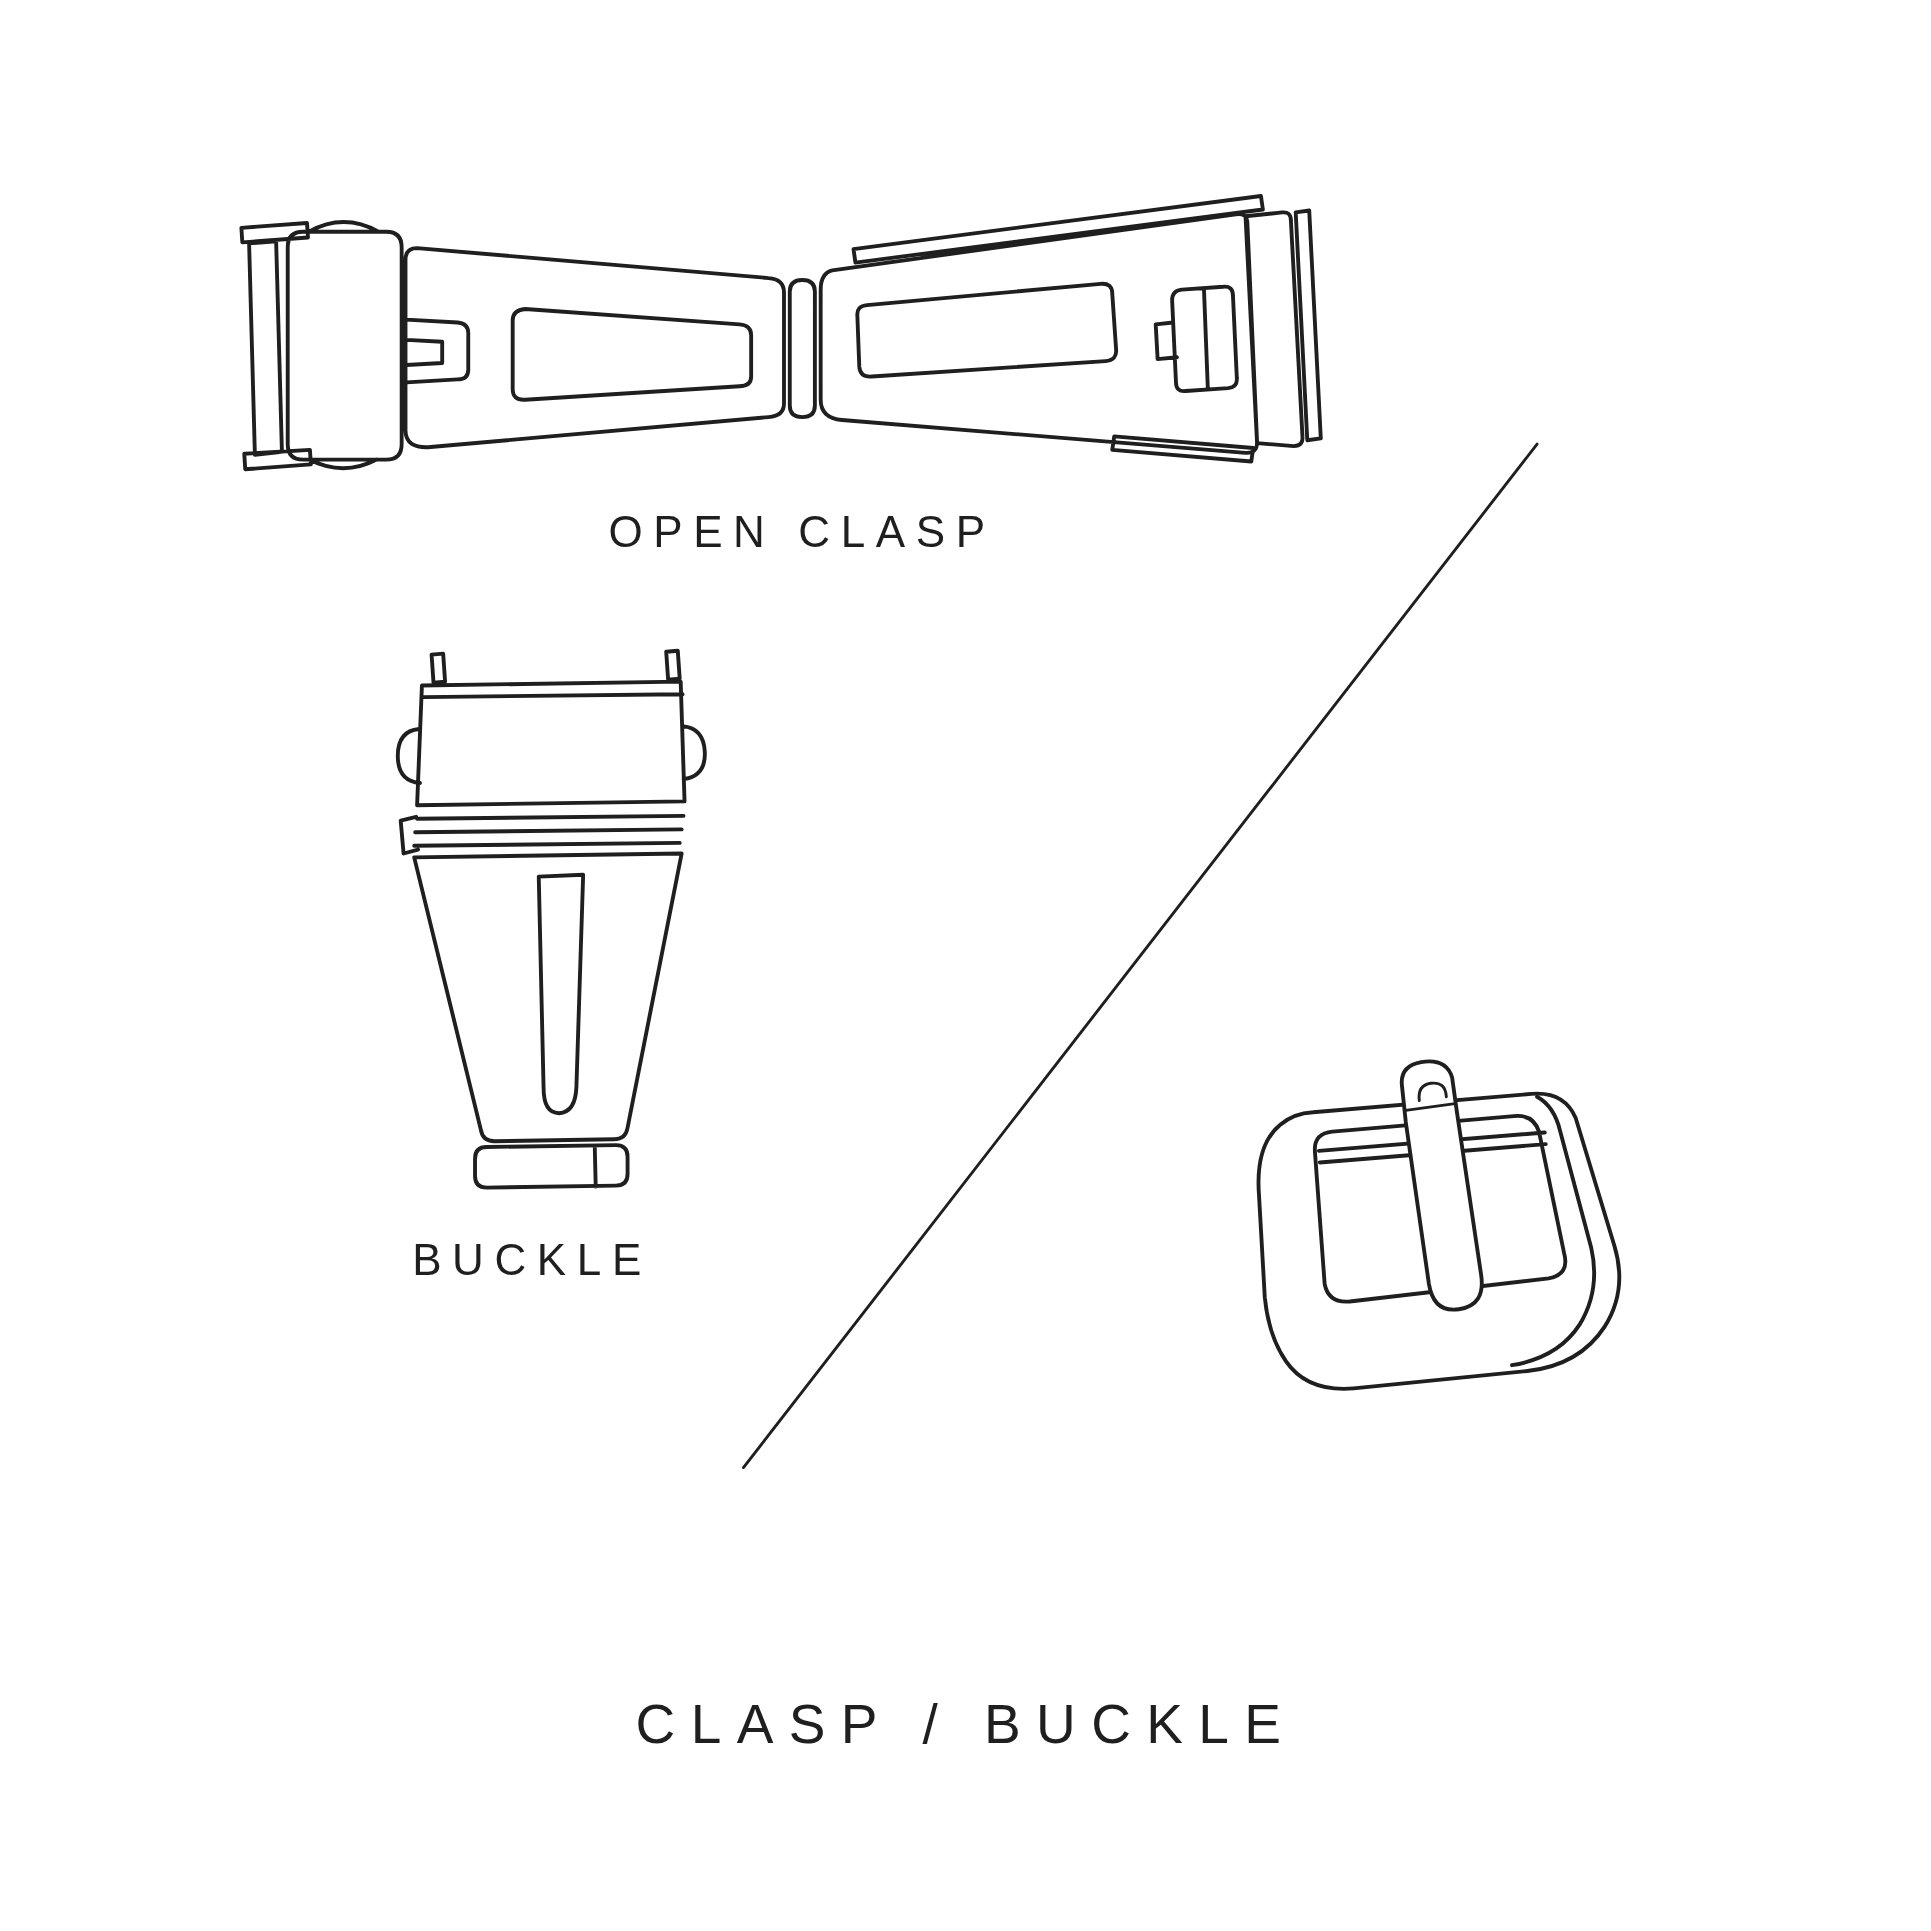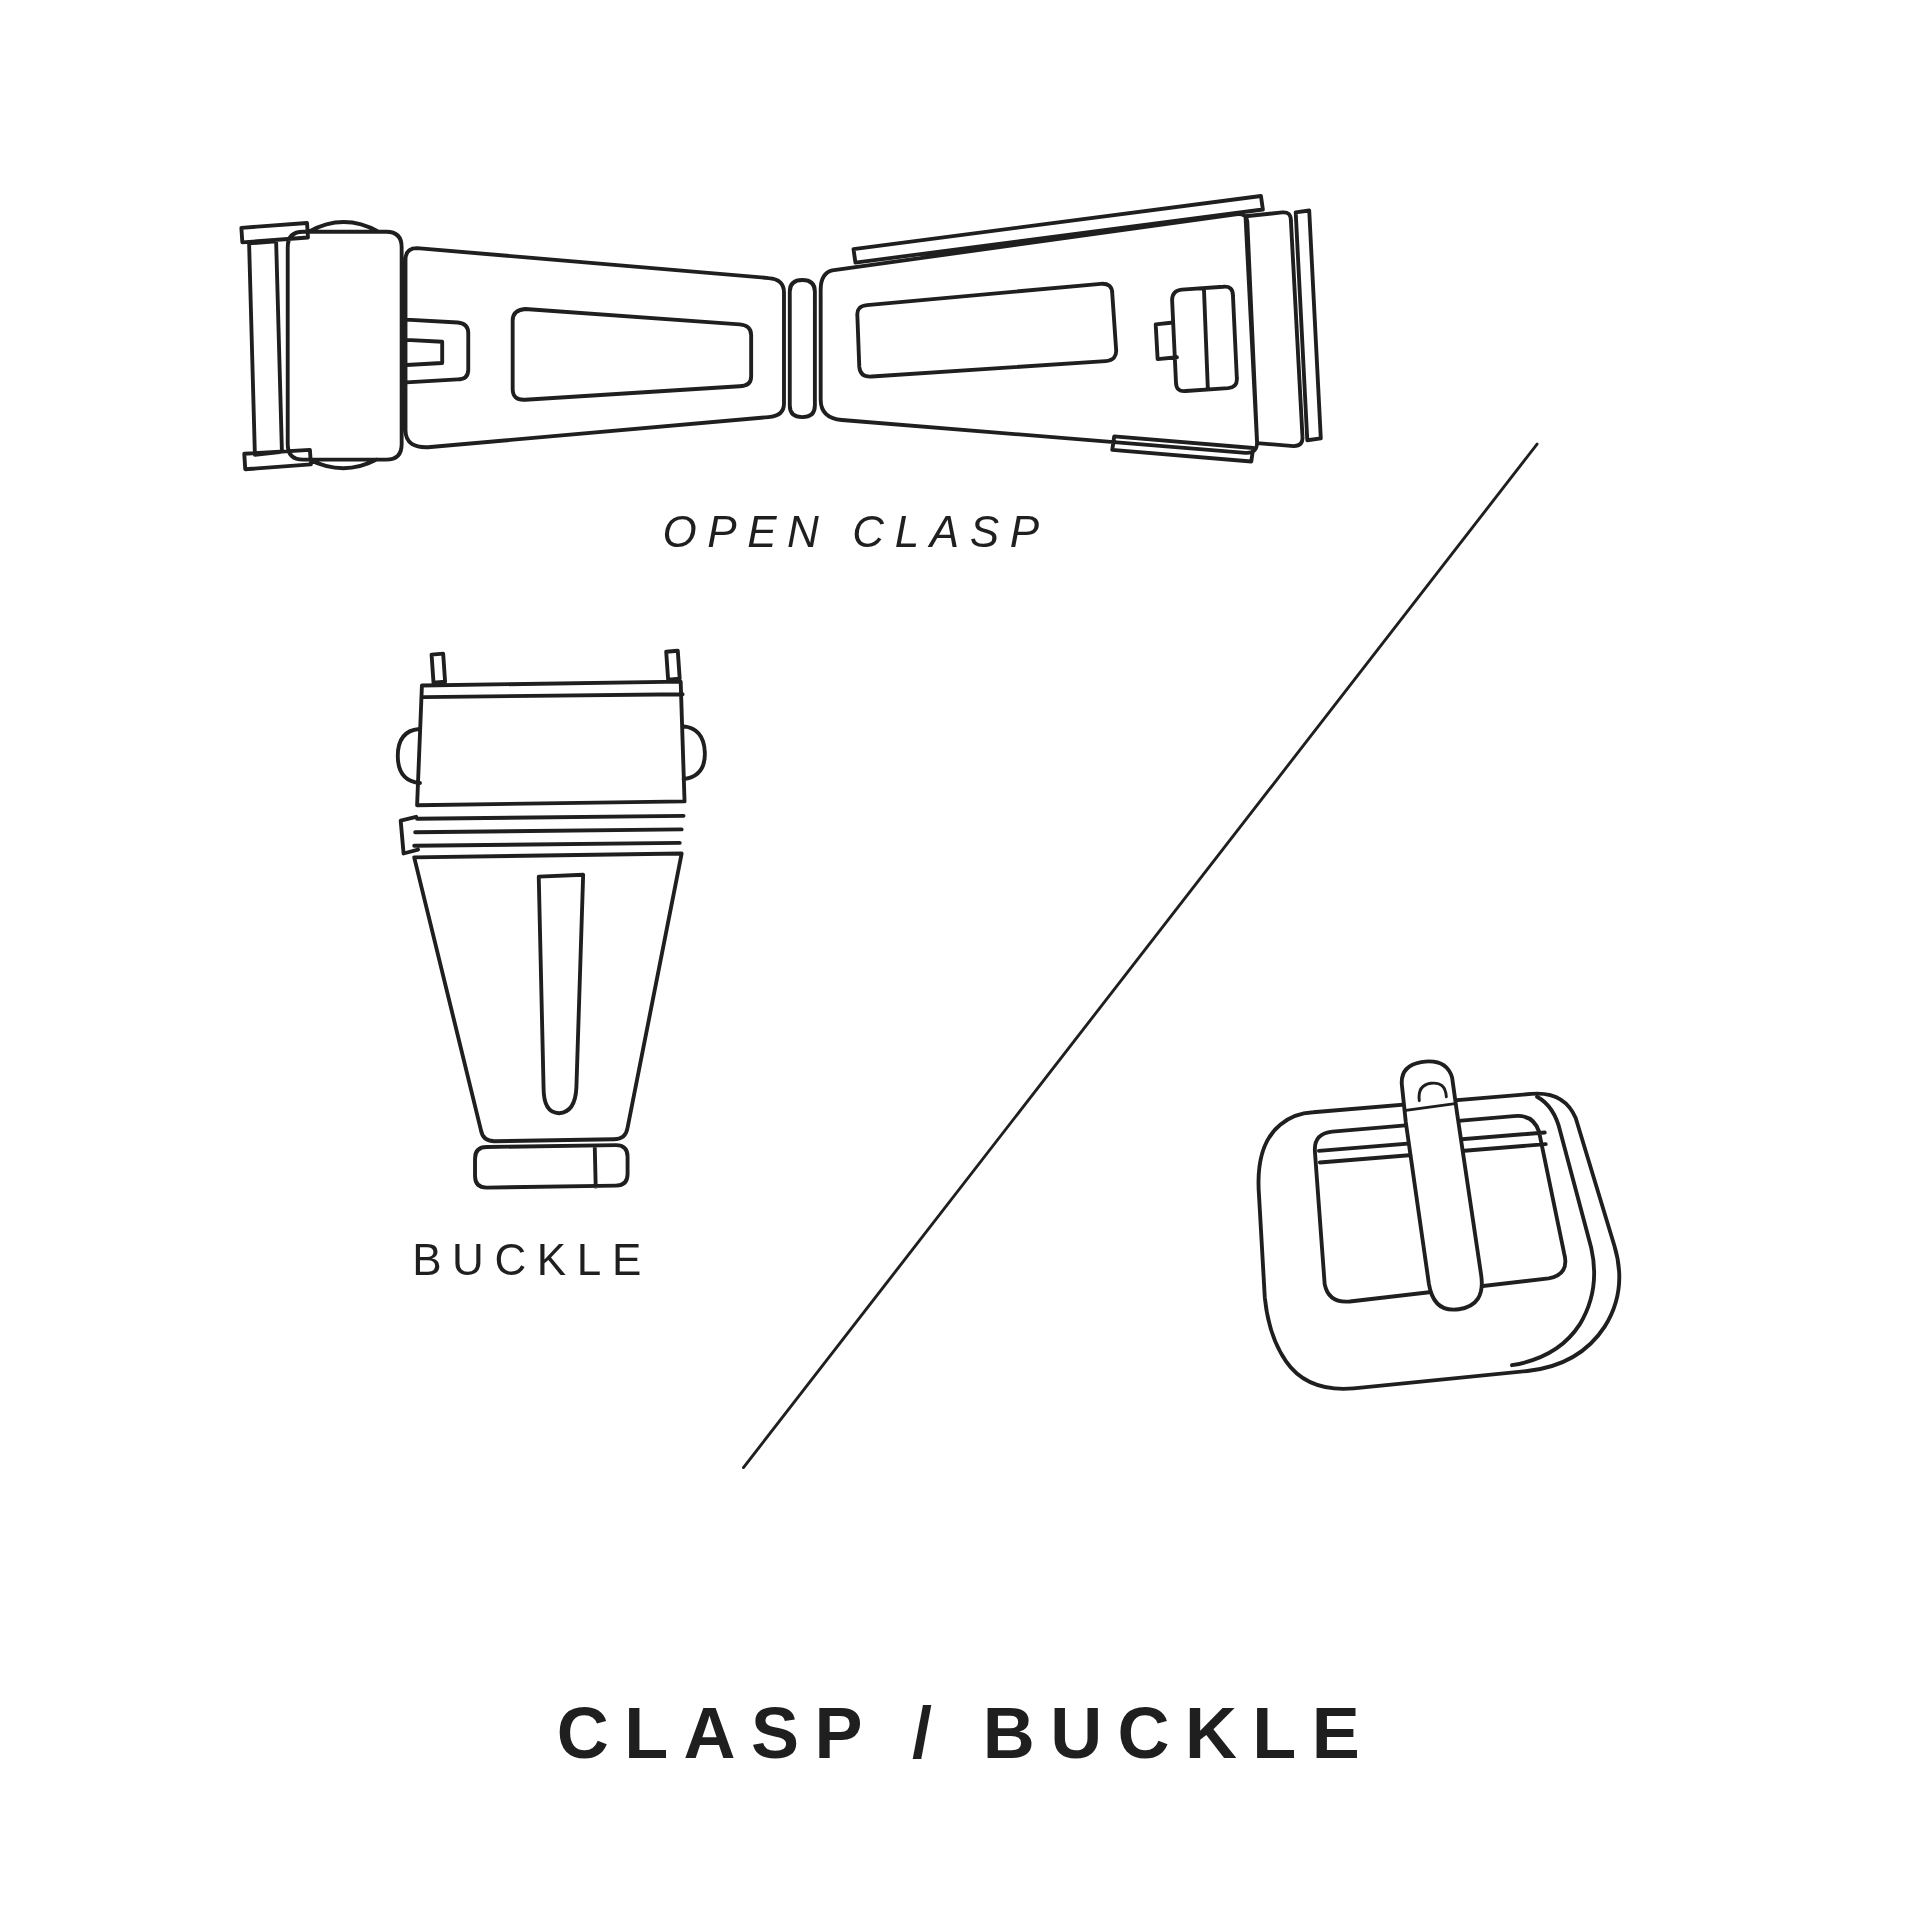--- a/index.html
+++ b/index.html
@@ -30,24 +30,24 @@
     white-space: nowrap;
     font-size: 44px;
     letter-spacing: 10.6px;
     line-height: 1;
     color: var(--ink);
   }
   .title {
     position: absolute;
     transform: translateX(-50%);
     white-space: nowrap;
-    font-size: 72px;
+    font-size: 55px;
     letter-spacing: 15.4px;
     line-height: 1;
-    font-weight: 700;
+    font-weight: 400;
     color: var(--ink);
   }
 </style>
 </head>
 <body style="background: rgb(255, 255, 255);">
 
 <div class="canvas">
 
   <svg class="art" viewBox="0 0 2000 2000" aria-hidden="true">
 
@@ -113,20 +113,20 @@
         M1452 1124 Q1450 1104 1472 1100 Q1498 1096 1504 1116 L1509 1152 L1534 1320
         Q1539 1352 1511 1356 Q1485 1360 1480 1330 L1456 1162 Z
       "></path>
       <path class="thin" d="
         M1456 1150 L1507 1143
         M1470 1140 Q1468 1124 1482 1122 Q1497 1120 1498 1136
       "></path>
     </g>
   </svg>
 
-  <div class="label" style="left:856px; top:510px;font-style:italic;">OPEN CLASP</div>
+  <div class="label" style="left:802px; top:510px;">OPEN CLASP</div>
 
   <div class="label" style="left:532px; top:1238px;">BUCKLE</div>
 
   <div class="title" style="left:966px; top:1697px;">CLASP / BUCKLE</div>
 
 </div>
 
 
 </body></html>

